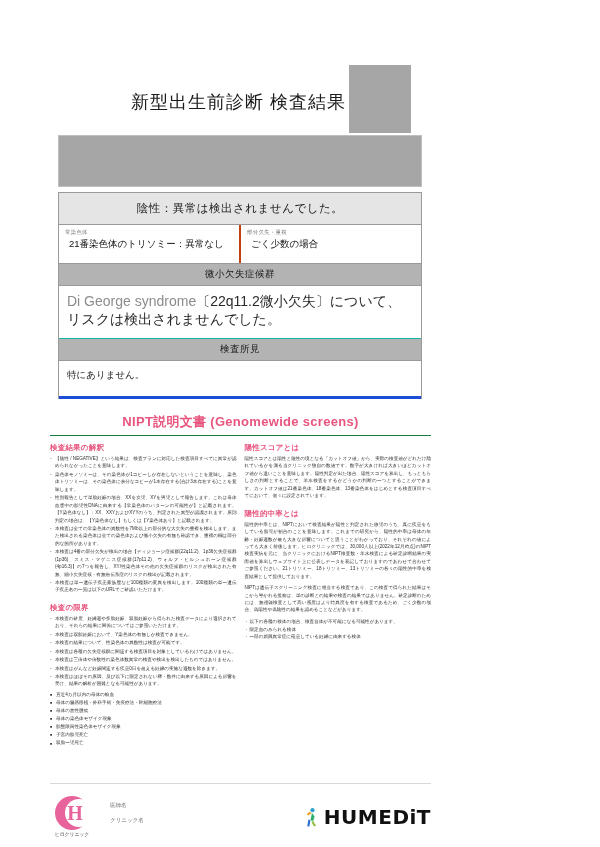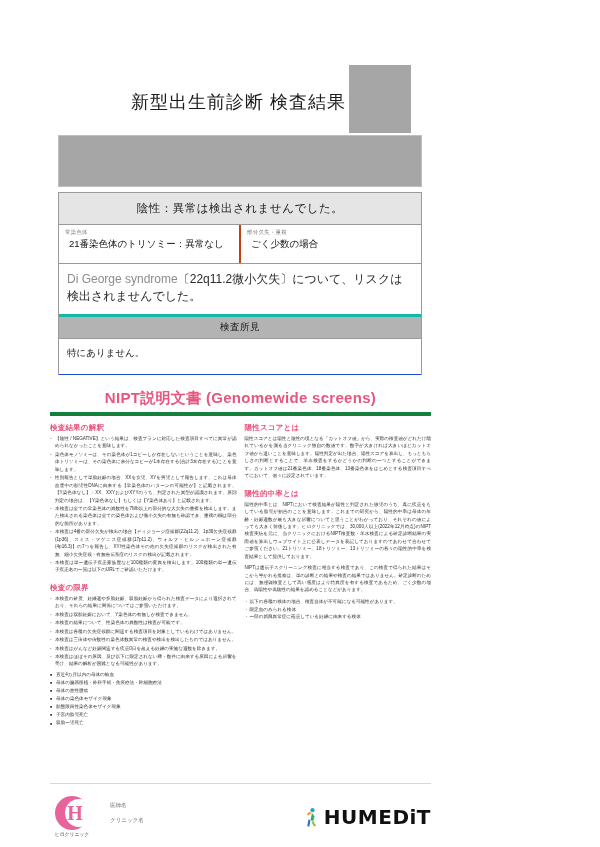--- a/index.html
+++ b/index.html
@@ -102,45 +102,45 @@
     margin-bottom: 2px;
     letter-spacing: .2px;
   }
   .col-value {
     font-size: 9.5px;
     color: #111;
     line-height: 1.35;
     padding-left: 4px;
   }
   .micro-text {
-    font-size: 12px;
+    font-size: 14px;
     padding: 7px 8px 9px 8px;
-    border-bottom: 3px solid #14b8a6;
+    border-bottom: 1px solid #14b8a6;
     background: #fff;
     color: #2a2a2a;
   }
   .micro-text .faint { color: #8c8c8c; }
   .findings-text {
     font-size: 9.5px;
     padding: 8px 8px 14px 8px;
-    border-bottom: 1px solid #1d4ed8;
+    border-bottom: 3px solid #1d4ed8;
     background: #fff;
   }
 
   
   .nipt-section {
     margin: 14px 46px 0 50px;
   }
   .nipt-title {
     text-align: center;
     color: #e8557f;
-    font-size: 15px;
+    font-size: 13px;
     font-weight: bold;
     padding-bottom: 4px;
-    border-bottom: 4px solid #15803d;
+    border-bottom: 1px solid #15803d;
     letter-spacing: .3px;
   }
 
   .two-col {
     display: flex;
     gap: 8px;
     margin-top: 7px;
   }
   .colL, .colR {
     flex: 1 1 0;
@@ -330,20 +330,21 @@
       <div class="col">
         <div class="col-label">常染色体</div>
         <div class="col-value">21番染色体のトリソミー：異常なし</div>
       </div>
       <div class="col">
         <div class="col-label">部分欠失・重複</div>
         <div class="col-value">ごく少数の場合</div>
       </div>
     </div>
 
+    <div class="band">微小欠失症候群</div>
 
     <div class="micro-text">
       <span class="faint">Di George syndrome</span><span>〔22q11.2微小欠失〕について、リスクは検出されませんでした。</span>
     </div>
 
     <div class="band">検査所見</div>
 
     <div class="findings-text">特にありません。</div>
   </div>
 

